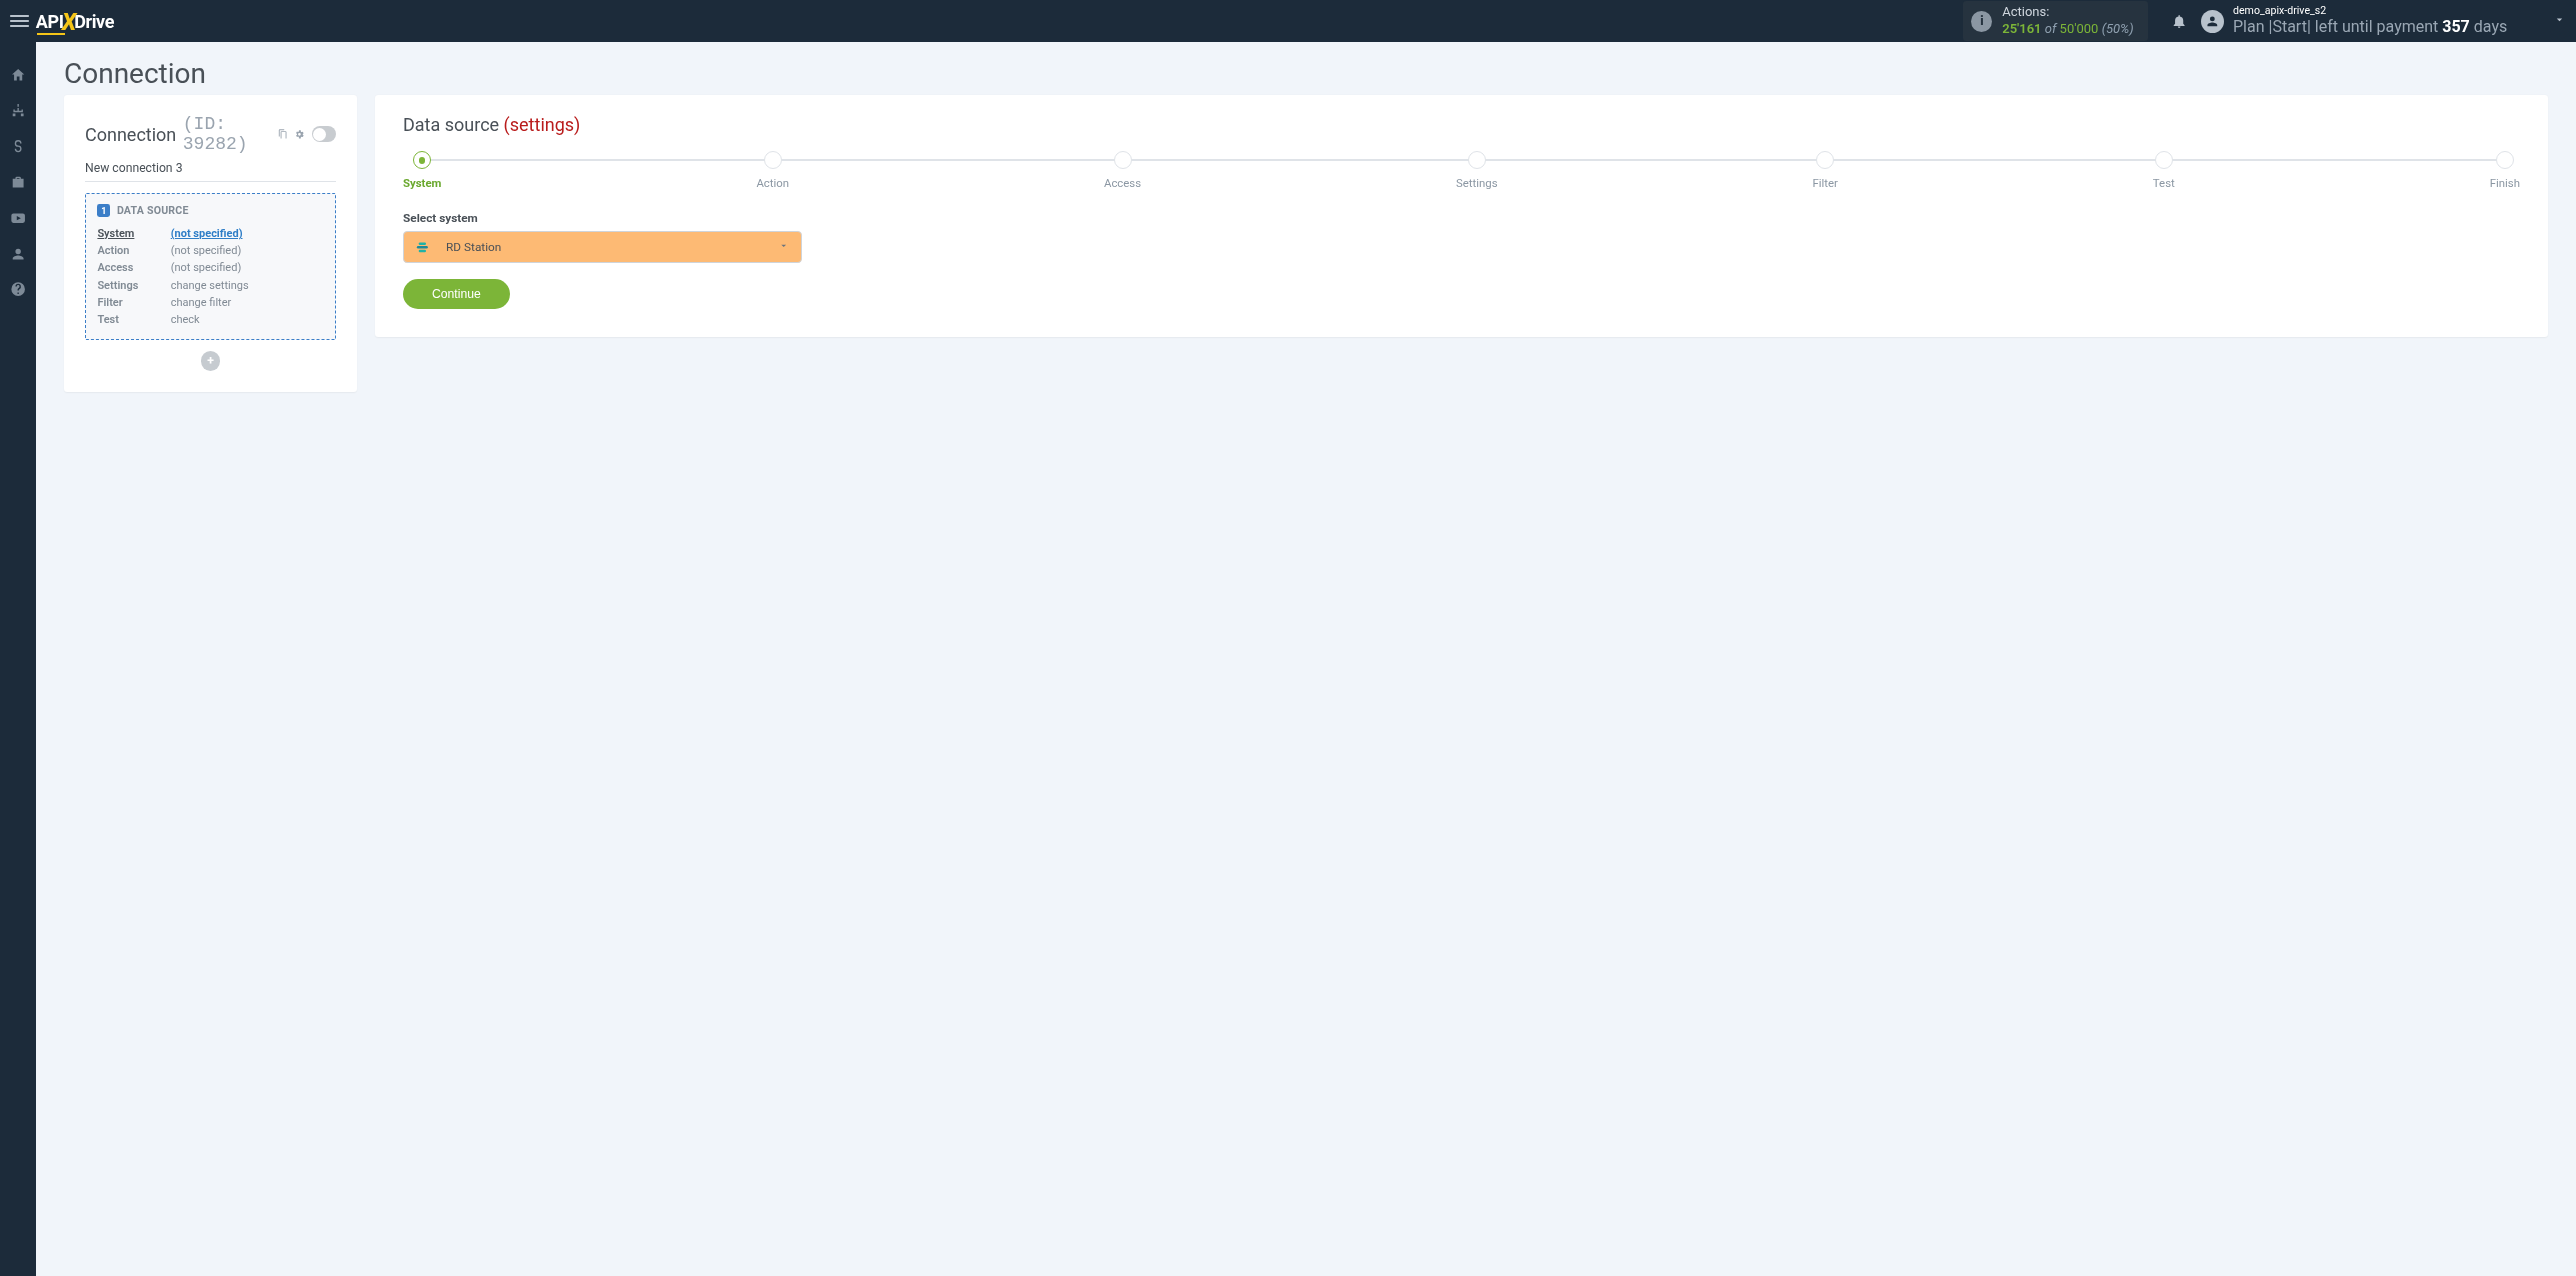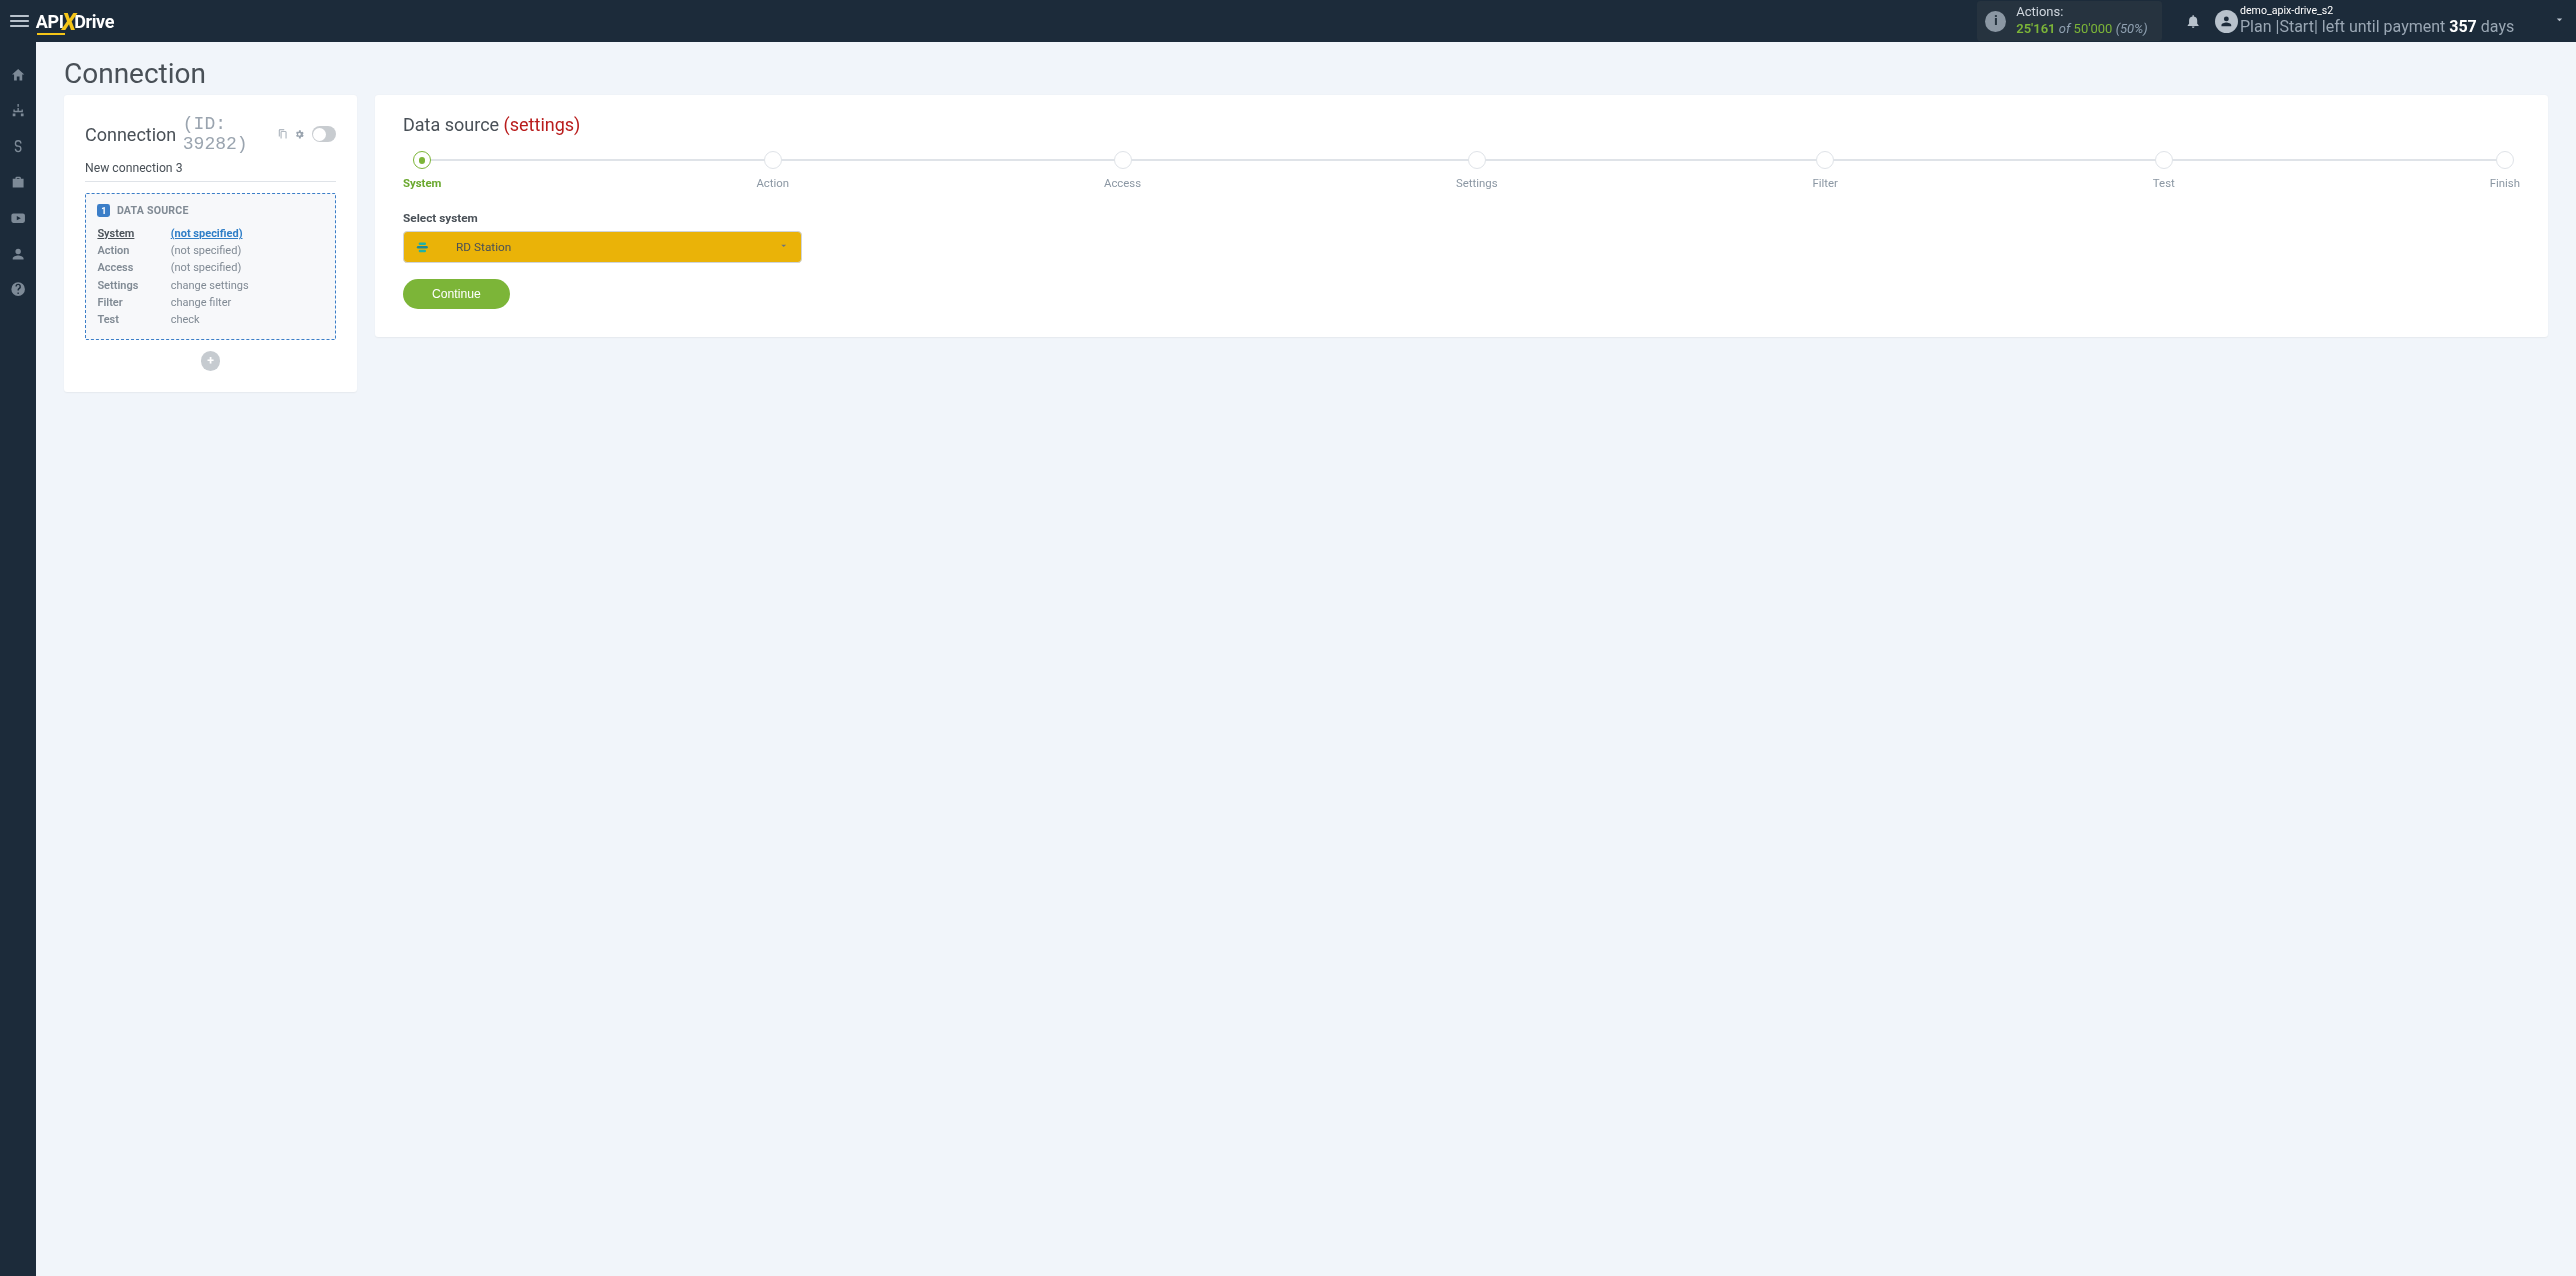--- a/index.html
+++ b/index.html
@@ -62,21 +62,21 @@
   .actions-text { font-size: 13px; line-height:1.3; }
   .actions-text .lbl { color:#cfd6de; }
   .actions-text .used { color:#7cb538; font-weight:600;}
   .actions-text .of { color:#8fa0b0; font-style:italic;}
   .actions-text .total { color:#7cb538; }
   .actions-text .pct { color:#8fa0b0; font-style:italic;}
 
   .bell { width:33px; display:flex; align-items:center; justify-content:center; color:#b8c2cc; cursor:pointer;}
   .bell svg{width:16.3px;height:16.3px;fill:#b8c2cc;}
 
-  .user-block { display:flex; align-items:center; gap:2px; margin-left:4.9px; cursor:pointer;}
+  .user-block { display:flex; align-items:center; gap:9px; margin-left:4.9px; cursor:pointer;}
   .avatar { width:23px;height:23px;border-radius:50%;background:#b8c2cc;display:flex;align-items:center;justify-content:center;}
   .avatar svg{width:14.7px;height:14.7px;fill:#1c2b3a;}
   .user-lines { font-size:10.6px; line-height:1.3;}
   .user-lines .uname { color:#fff;}
   .user-lines .plan { color:#9aa7b4; font-size:16px;}
   .user-lines .plan b { color:#fff; font-weight:700;}
   .caret-down { margin-left:37px; }
   .caret-down svg{width:13px;height:13px;fill:#b8c2cc;}
 
   
@@ -136,21 +136,21 @@
   .step { display:flex; flex-direction:column; align-items:center; gap:6.5px; position:relative; z-index:1; font-size:11.4px; color:#8b97a3;}
   .step .dot { width:18px;height:18px;border-radius:50%;background:#fff;border:1.2px solid #dfe3e8;}
   .step.active .dot { border-color:#7cb538; display:flex; align-items:center; justify-content:center;}
   .step.active .dot::after { content:''; width:6.5px;height:6.5px;border-radius:50%;background:#7cb538;}
   .step.active { color:#6aa82e; font-weight:700;}
 
   .field-label { font-size:11.8px; font-weight:700; color:#495057; margin-bottom:6.5px; display:block;}
   .select {
     width:399px; max-width:100%;
     border:0.8px solid #cfd4da; border-radius:4.1px; padding:7.3px 11.4px;
-    display:flex; align-items:center; gap:26px; background:#eab308; cursor:pointer;
+    display:flex; align-items:center; gap:16px; background:#fdba74; cursor:pointer;
     font-size:11.8px; color:#495057;
   }
   .select .system-icon { width:14.7px;height:14.7px; display:flex;align-items:center;justify-content:center;}
   .select .chev { margin-left:auto; }
   .select .chev svg{width:11.4px;height:11.4px;fill:#6c757d;}
 
   .btn-continue {
     margin-top:16.3px;
     background:#7cb538; color:#fff; border:none; border-radius:16.3px;
     padding:8.1px 29px; font-size:12.2px; cursor:pointer;

